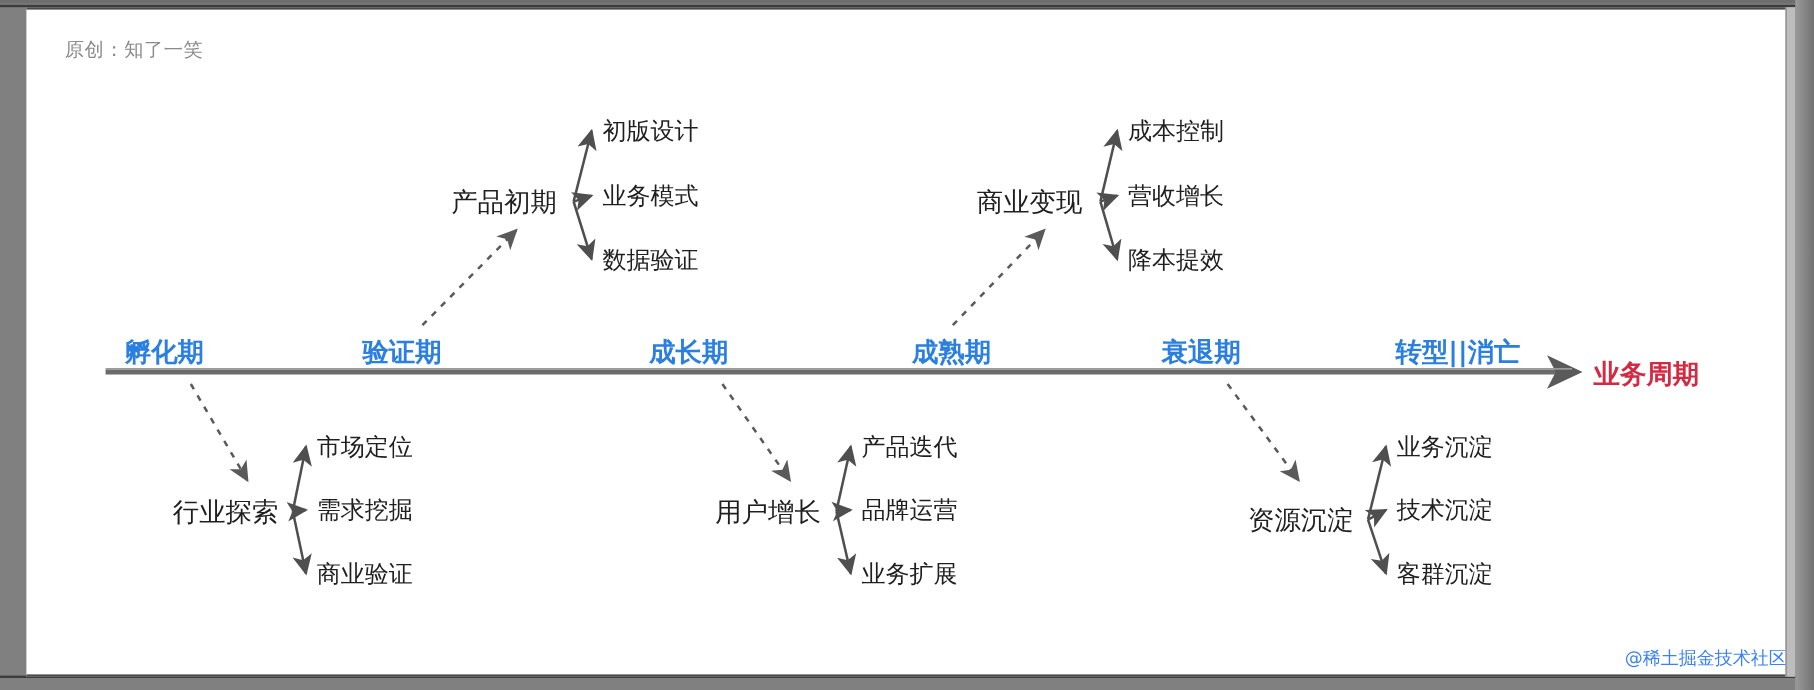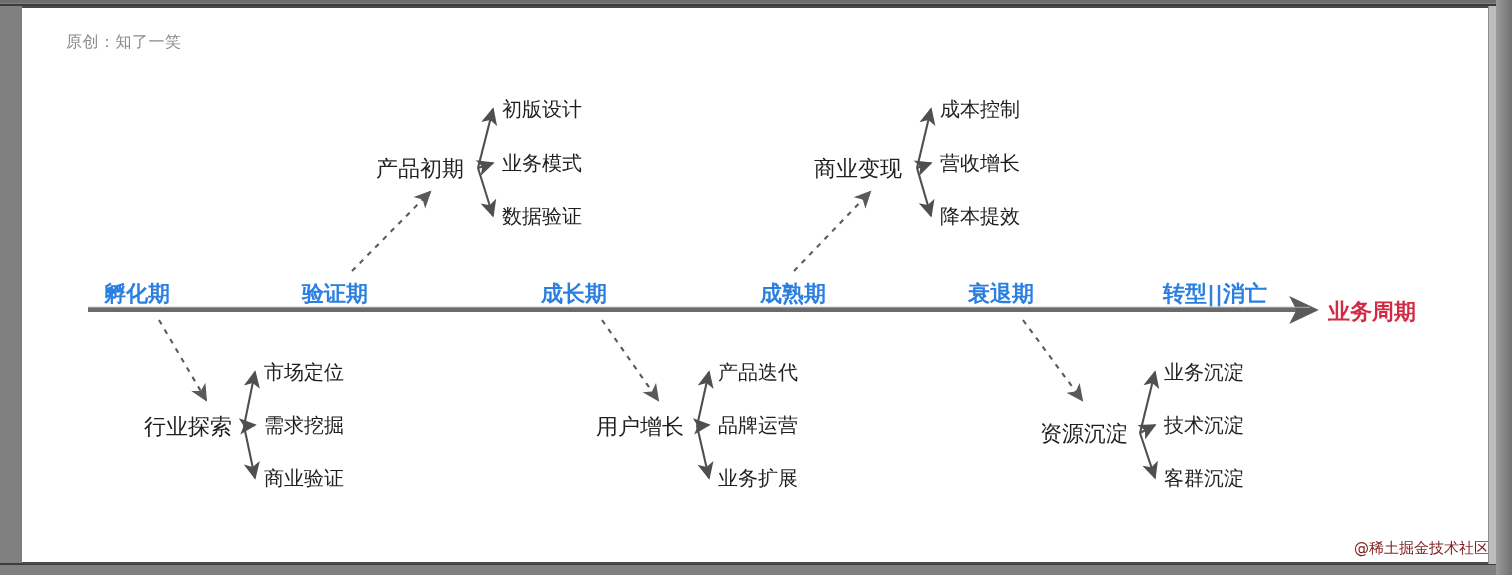--- a/index.html
+++ b/index.html
@@ -55,33 +55,33 @@
     top: 6px;
     width: 8px;
     height: 558px;
     background: #bdbdbd;
     border-left: 1px solid #8d8d8d;
     box-sizing: border-box;
   }
 
   #credit {
     position: absolute;
-    left: 44px;
+    left: 32px;
     top: 24px;
     font-size: 16px;
     color: #8a8a8a;
     letter-spacing: 0.5px;
     white-space: nowrap;
   }
   #watermark {
     position: absolute;
     left: 1332px;
     top: 531px;
     font-size: 15px;
-    color: #7f1d1d;
+    color: #3b82f6;
     white-space: nowrap;
   }
 
   svg#diagram {
     position: absolute;
     left: 0;
     top: 0;
     width: 1466px;
     height: 558px;
     display: block;

